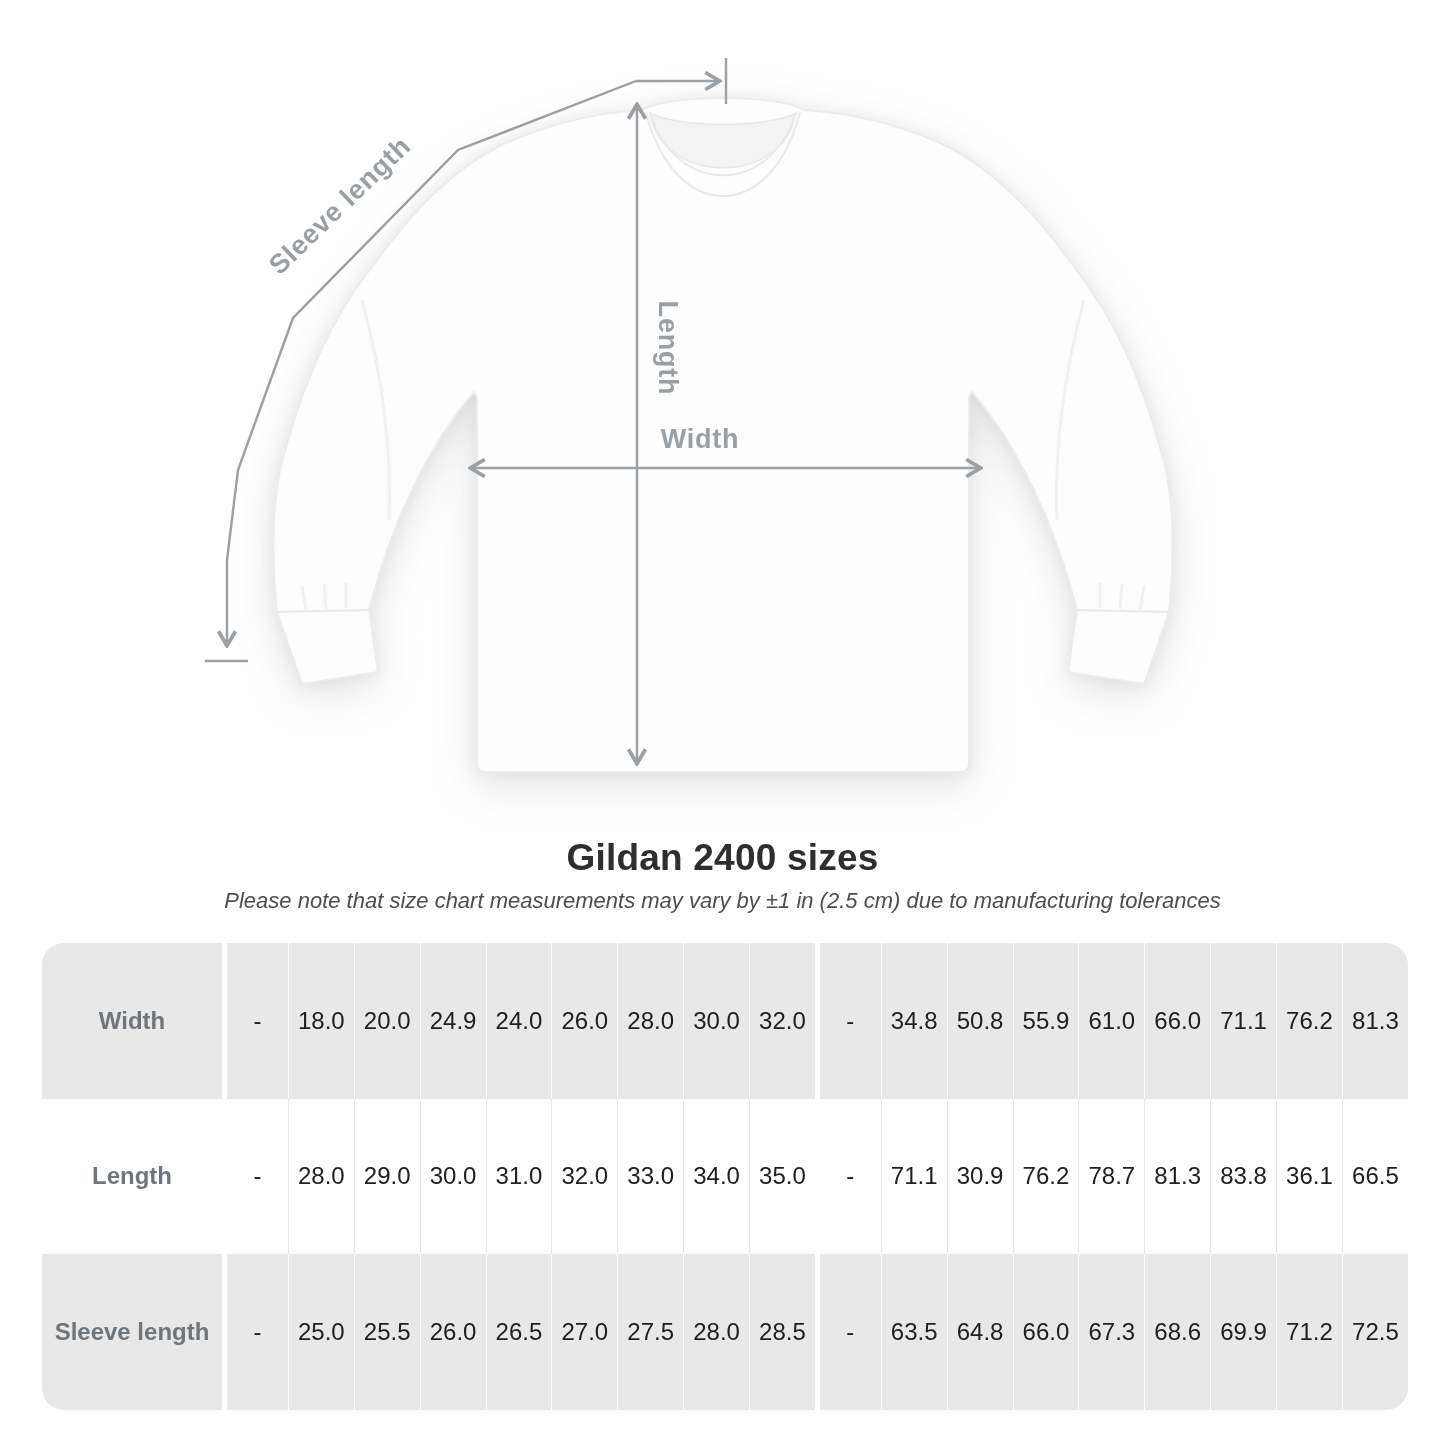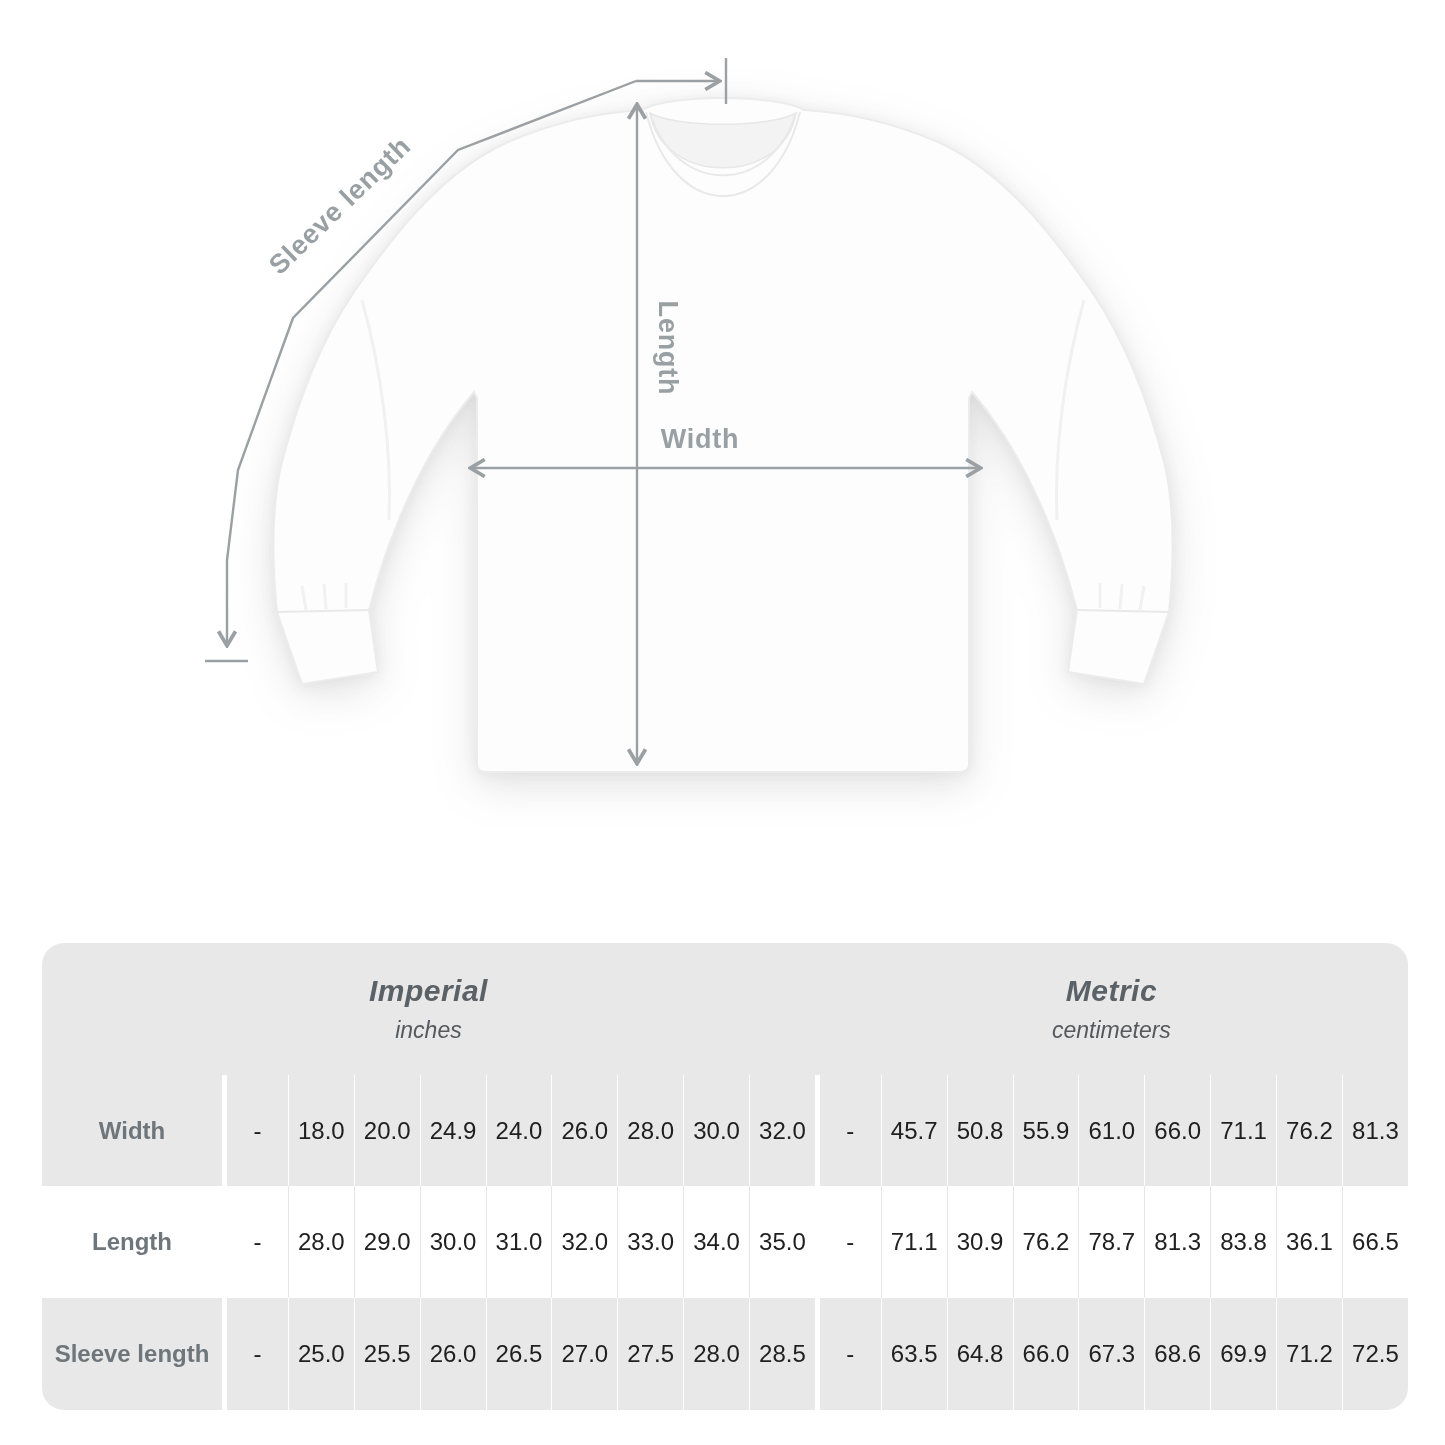--- a/index.html
+++ b/index.html
@@ -107,20 +107,24 @@
       <line class="measure" x1="637" y1="106" x2="637" y2="762" marker-start="url(#arr)" marker-end="url(#arr)"></line>
       <text class="measure-label" text-anchor="middle" transform="translate(659,348) rotate(90)">Length</text>
     </g>
 
     <g>
       <line class="measure" x1="472" y1="468" x2="979" y2="468" marker-start="url(#arr)" marker-end="url(#arr)"></line>
       <text class="measure-label" text-anchor="middle" x="700" y="448">Width</text>
     </g>
   </svg>
 
+  <div class="heading">
+    <h1>Gildan 2400 sizes</h1>
+    <p>Please note that size chart measurements may vary by ±1 in (2.5 cm) due to manufacturing tolerances</p>
+  </div>
 
   <div class="table-wrap">
     <table class="size-table">
       <colgroup>
         <col class="c-label">
           <col>
           <col>
           <col>
           <col>
           <col>
@@ -132,45 +136,35 @@
           <col>
           <col>
           <col>
           <col>
           <col>
           <col>
           <col>
           <col>
       </colgroup>
       <tbody>
-        <tr class="unit-row">
-          <td colspan="10">
-            <div class="unit-system">Imperial</div>
-            <div class="unit-name">inches</div>
-          </td>
-          <td colspan="9">
-            <div class="unit-system">Metric</div>
-            <div class="unit-name">centimeters</div>
-          </td>
-        </tr>
 
 
         <tr class="data-row row-gray">
           <td class="lbl">Width</td>
           <td class="grp">-</td>
           <td class="v">18.0</td>
           <td class="v">20.0</td>
           <td class="v">24.9</td>
           <td class="v">24.0</td>
           <td class="v">26.0</td>
           <td class="v">28.0</td>
           <td class="v">30.0</td>
           <td class="v">32.0</td>
           <td class="grp">-</td>
-          <td class="v">45.7</td>
+          <td class="v">34.8</td>
           <td class="v">50.8</td>
           <td class="v">55.9</td>
           <td class="v">61.0</td>
           <td class="v">66.0</td>
           <td class="v">71.1</td>
           <td class="v">76.2</td>
           <td class="v">81.3</td>
         </tr>
 
         <tr class="data-row row-white">

